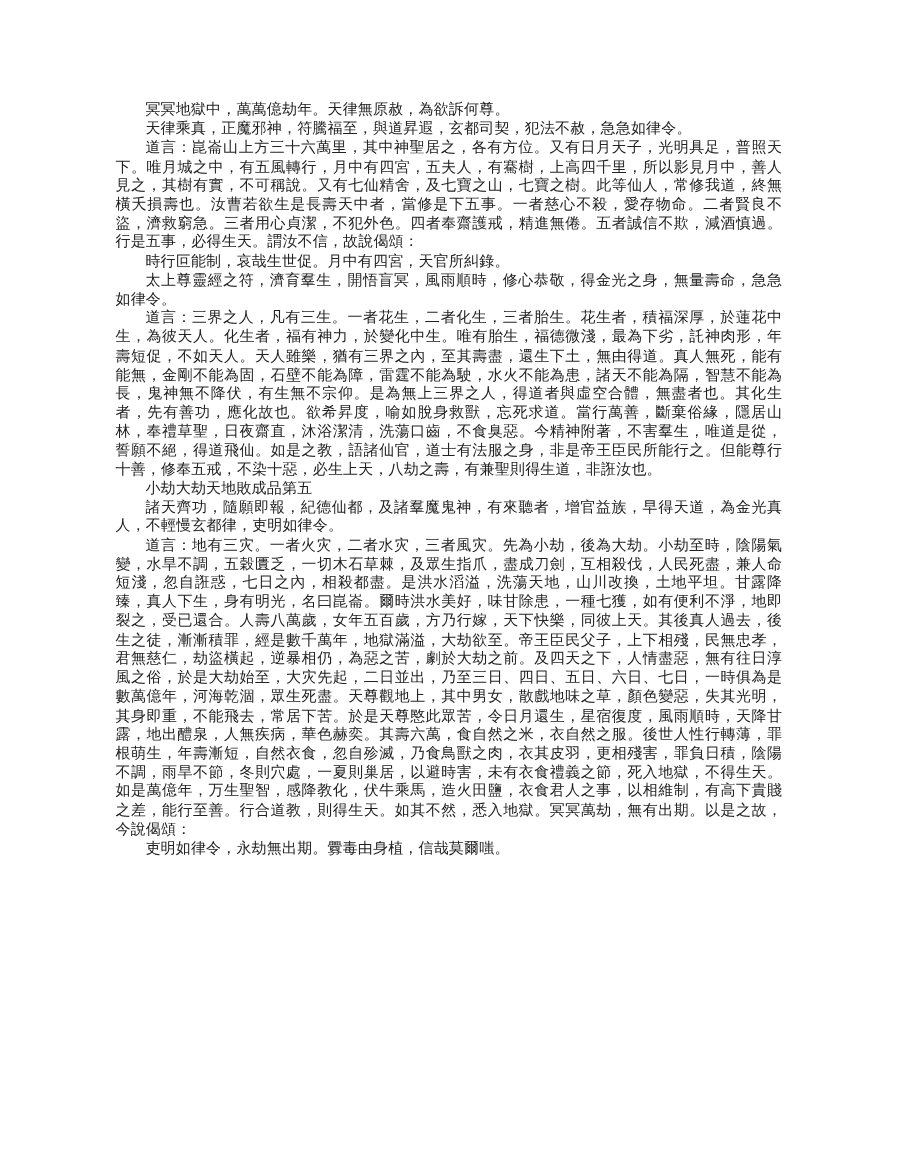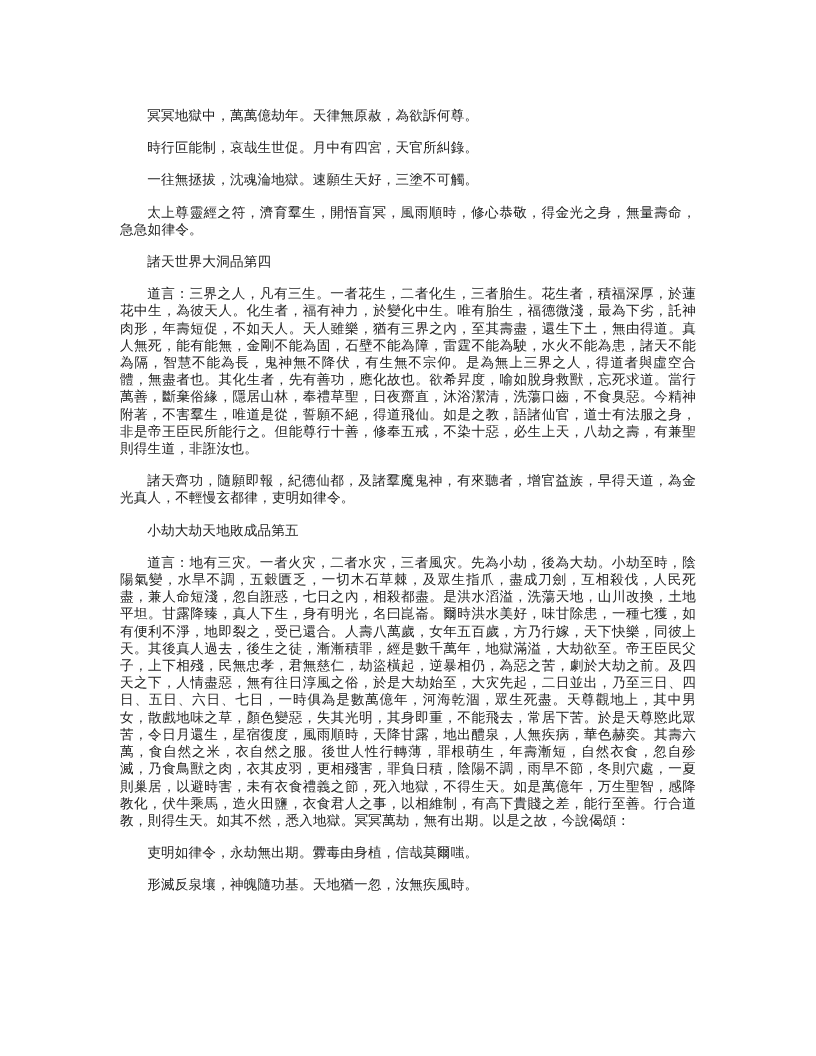--- a/index.html
+++ b/index.html
@@ -19,39 +19,38 @@
     left: 105px;
     top: 92px;
     width: 606px;
     font-family: "DejaVu Serif", "Liberation Serif", serif;
     font-size: 13.6px;
     line-height: 17.2px;
     color: #222222;
     letter-spacing: 0.2px;
   }
   .para {
-    margin: 15px;
+    margin: 0;
     text-indent: 2em;
     text-align: justify;
   }
   .para.verse,
   .para.chapter-title {
     text-align: left;
   }
 </style>
 </head>
 <body>
 
 <div class="page">
   <div class="text-block">
       <p class="para verse">冥冥地獄中，萬萬億劫年。天律無原赦，為欲訴何尊。</p>
+      <p class="para prose">天律乘真，正魔邪神，符騰福至，與道昇遐，玄都司契，犯法不赦，急急如律令。</p>
+      <p class="para prose">道言：崑崙山上方三十六萬里，其中神聖居之，各有方位。又有日月天子，光明具足，普照天下。唯月城之中，有五風轉行，月中有四宮，五夫人，有騫樹，上高四千里，所以影見月中，善人見之，其樹有實，不可稱說。又有七仙精舍，及七寶之山，七寶之樹。此等仙人，常修我道，終無橫夭損壽也。汝曹若欲生是長壽天中者，當修是下五事。一者慈心不殺，愛存物命。二者賢良不盜，濟救窮急。三者用心貞潔，不犯外色。四者奉齋護戒，精進無倦。五者誠信不欺，減酒慎過。行是五事，必得生天。謂汝不信，故說偈頌：</p>
       <p class="para verse">時行叵能制，哀哉生世促。月中有四宮，天官所糾錄。</p>
-      <p class="para verse">一往無拯拔，沈魂淪地獄。速願生天好，三塗不可觸。</p>
       <p class="para prose">太上尊靈經之符，濟育羣生，開悟盲冥，風雨順時，修心恭敬，得金光之身，無量壽命，急急如律令。</p>
-      <p class="para chapter-title">諸天世界大洞品第四</p>
       <p class="para prose">道言：三界之人，凡有三生。一者花生，二者化生，三者胎生。花生者，積福深厚，於蓮花中生，為彼天人。化生者，福有神力，於變化中生。唯有胎生，福德微淺，最為下劣，託神肉形，年壽短促，不如天人。天人雖樂，猶有三界之內，至其壽盡，還生下土，無由得道。真人無死，能有能無，金剛不能為固，石壁不能為障，雷霆不能為駛，水火不能為患，諸天不能為隔，智慧不能為長，鬼神無不降伏，有生無不宗仰。是為無上三界之人，得道者與虛空合體，無盡者也。其化生者，先有善功，應化故也。欲希昇度，喻如脫身救獸，忘死求道。當行萬善，斷棄俗緣，隱居山林，奉禮草聖，日夜齋直，沐浴潔清，洗蕩口齒，不食臭惡。今精神附著，不害羣生，唯道是從，誓願不絕，得道飛仙。如是之教，語諸仙官，道士有法服之身，非是帝王臣民所能行之。但能尊行十善，修奉五戒，不染十惡，必生上天，八劫之壽，有兼聖則得生道，非誑汝也。</p>
+      <p class="para chapter-title">小劫大劫天地敗成品第五</p>
       <p class="para prose">諸天齊功，隨願即報，紀德仙都，及諸羣魔鬼神，有來聽者，增官益族，早得天道，為金光真人，不輕慢玄都律，吏明如律令。</p>
-      <p class="para chapter-title">小劫大劫天地敗成品第五</p>
       <p class="para prose">道言：地有三灾。一者火灾，二者水灾，三者風灾。先為小劫，後為大劫。小劫至時，陰陽氣變，水旱不調，五穀匱乏，一切木石草棘，及眾生指爪，盡成刀劍，互相殺伐，人民死盡，兼人命短淺，忽自誑惑，七日之內，相殺都盡。是洪水滔溢，洗蕩天地，山川改換，土地平坦。甘露降臻，真人下生，身有明光，名曰崑崙。爾時洪水美好，味甘除患，一種七獲，如有便利不淨，地即裂之，受已還合。人壽八萬歲，女年五百歲，方乃行嫁，天下快樂，同彼上天。其後真人過去，後生之徒，漸漸積罪，經是數千萬年，地獄滿溢，大劫欲至。帝王臣民父子，上下相殘，民無忠孝，君無慈仁，劫盜橫起，逆暴相仍，為惡之苦，劇於大劫之前。及四天之下，人情盡惡，無有往日淳風之俗，於是大劫始至，大灾先起，二日並出，乃至三日、四日、五日、六日、七日，一時俱為是數萬億年，河海乾涸，眾生死盡。天尊觀地上，其中男女，散戲地味之草，顏色變惡，失其光明，其身即重，不能飛去，常居下苦。於是天尊愍此眾苦，令日月還生，星宿復度，風雨順時，天降甘露，地出醴泉，人無疾病，華色赫奕。其壽六萬，食自然之米，衣自然之服。後世人性行轉薄，罪根萌生，年壽漸短，自然衣食，忽自殄滅，乃食鳥獸之肉，衣其皮羽，更相殘害，罪負日積，陰陽不調，雨旱不節，冬則穴處，一夏則巢居，以避時害，未有衣食禮義之節，死入地獄，不得生天。如是萬億年，万生聖智，感降教化，伏牛乘馬，造火田鹽，衣食君人之事，以相維制，有高下貴賤之差，能行至善。行合道教，則得生天。如其不然，悉入地獄。冥冥萬劫，無有出期。以是之故，今說偈頌：</p>
       <p class="para verse">吏明如律令，永劫無出期。釁毒由身植，信哉莫爾嗤。</p>
-      <p class="para verse">形滅反泉壤，神魄隨功基。天地猶一忽，汝無疾風時。</p>
     </div>
 </div>
 
 </body></html>

